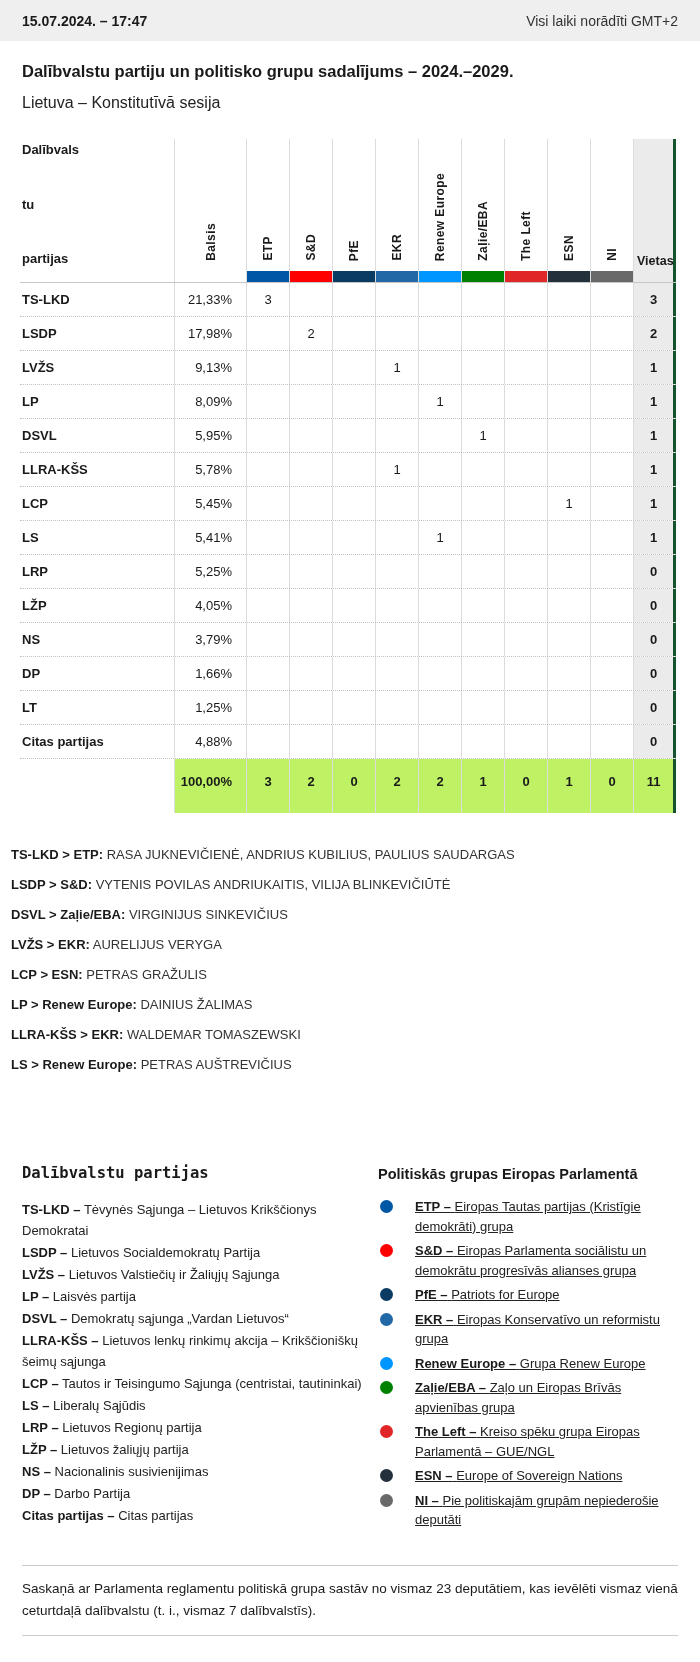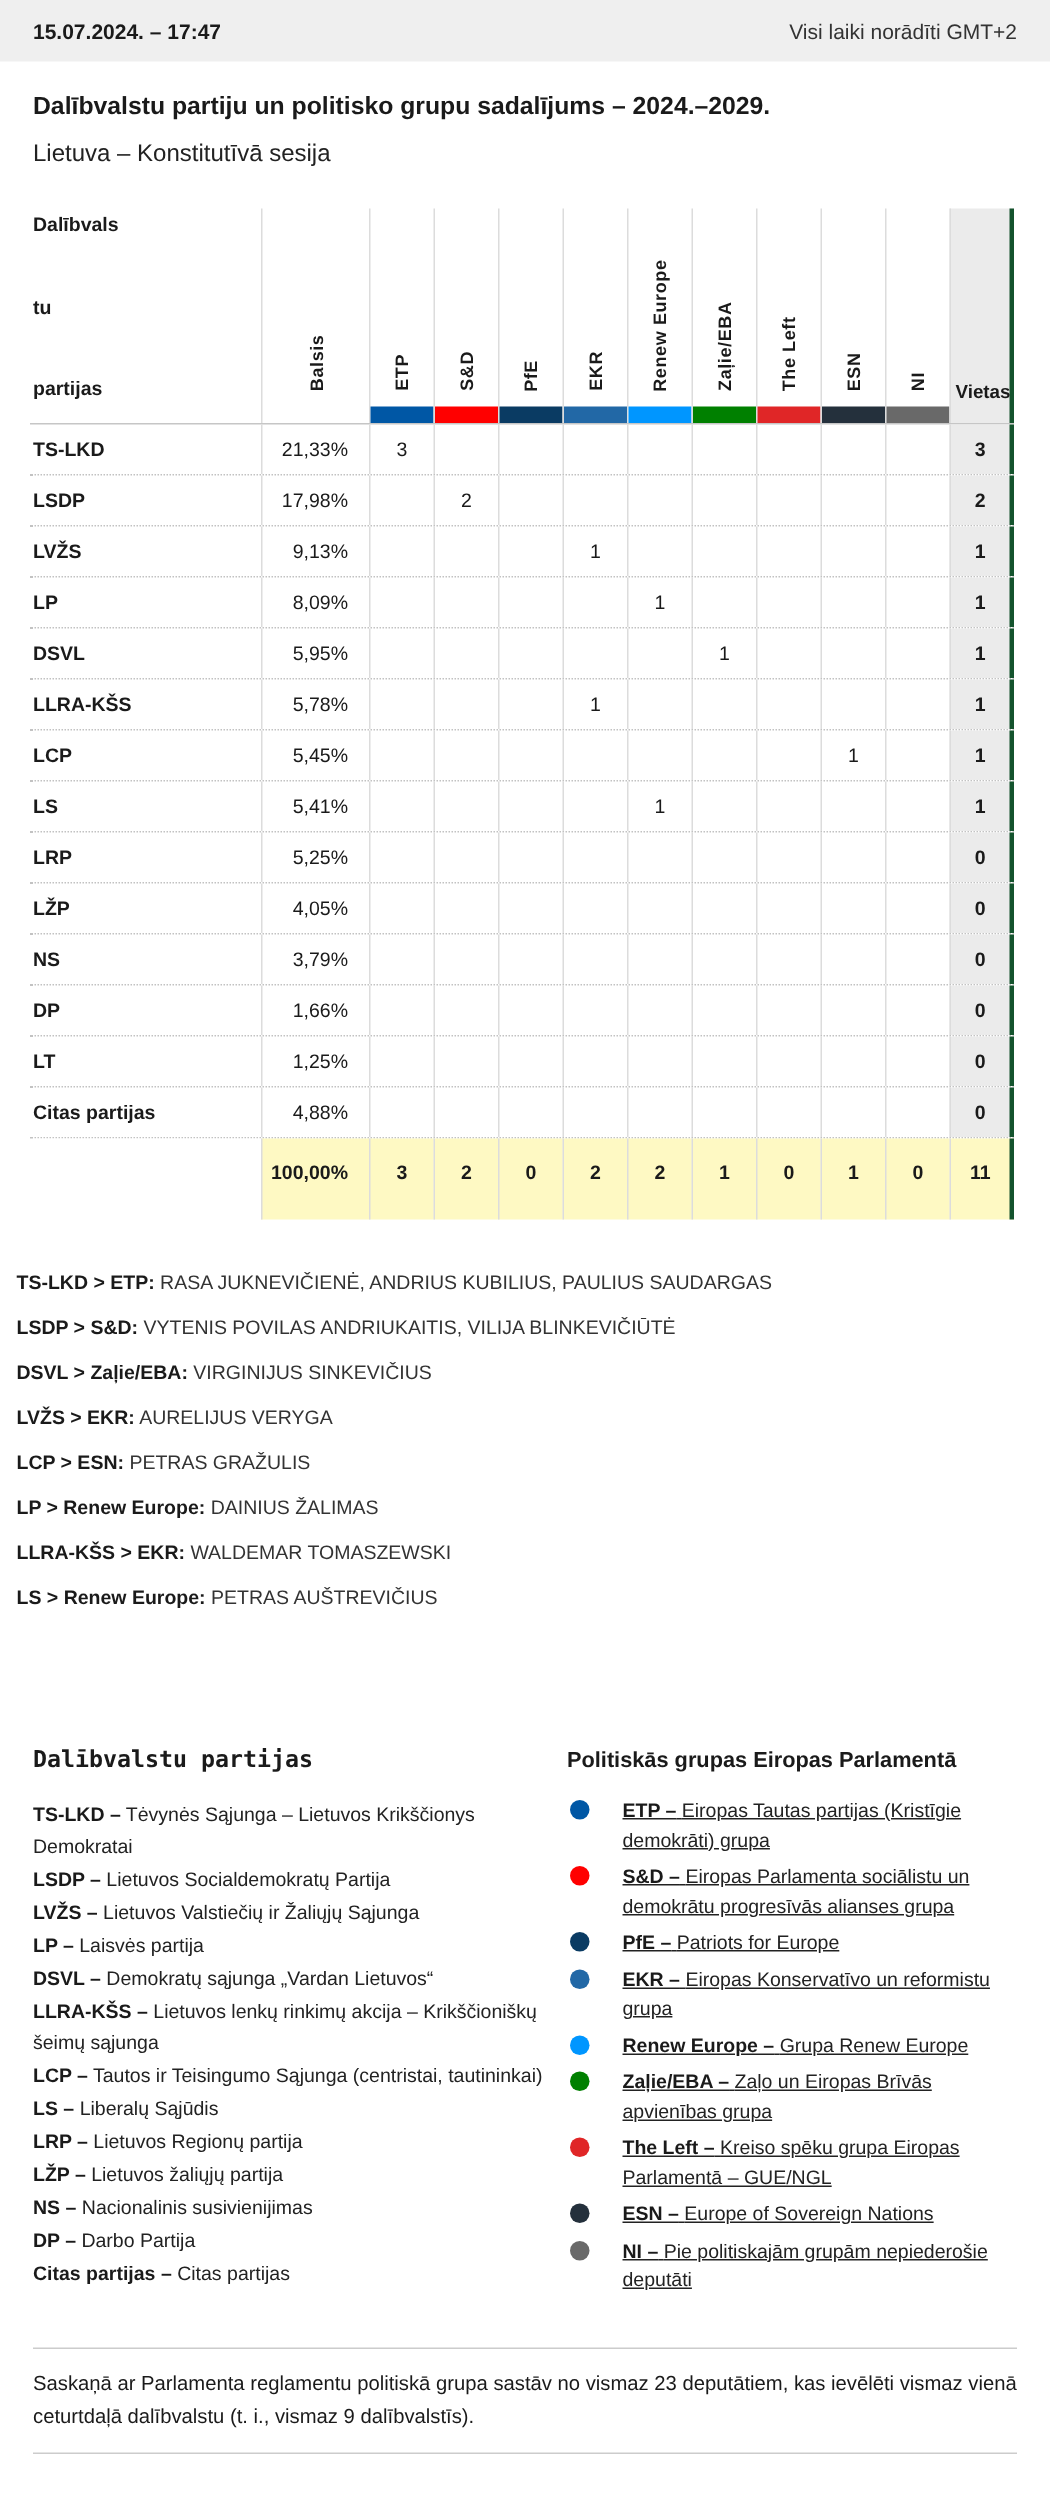--- a/index.html
+++ b/index.html
@@ -28,21 +28,21 @@
   .cbar{position:absolute;left:0;right:0;bottom:0;height:11px;display:block;}
   .th-viet{display:flex;align-items:flex-end;padding:0 0 14px 3px;font-weight:700;font-size:12.5px;}
   .row{height:33px;border-top:1px dotted #c2c2c2;}
   .row.r0{border-top:none;}
   .row .c{display:flex;align-items:center;}
   .pname{font-weight:700;padding-left:2px;}
   .votes{justify-content:flex-end;padding-right:14px;}
   .seat{justify-content:center;}
   .vietv{justify-content:center;font-weight:700;}
   .total{height:54px;border-top:1px dotted #c2c2c2;}
-  .total .c{background:#fef9c3;display:flex;align-items:center;padding-bottom:10px;font-weight:700;}
+  .total .c{background:#bef264;display:flex;align-items:center;padding-bottom:10px;font-weight:700;}
   .total .c.first{background:#fff;}
 
   
   .assign{margin:34px 11px 0;}
   .assign p{margin:0 0 15px;font-size:13px;color:#333;}
   .assign b{color:#1a1a1a;}
 
   
   .legends{display:flex;margin:92px 22px 0;}
   .leg-left{width:356px;flex:none;}
@@ -400,14 +400,14 @@
         <p><b>ESN –</b> <span>Europe of Sovereign Nations</span></p>
       </div>
       <div class="gitem">
         <span class="dot" style="background-color: rgb(105, 105, 105);"></span>
         <p><b>NI –</b> <span>Pie politiskajām grupām nepiederošie deputāti</span></p>
       </div>
   </div>
 </div>
 
 <hr class="sep">
-<p class="note">Saskaņā ar Parlamenta reglamentu politiskā grupa sastāv no vismaz 23 deputātiem, kas ievēlēti vismaz vienā ceturtdaļā dalībvalstu (t. i., vismaz 9 dalībvalstīs).</p>
+<p class="note">Saskaņā ar Parlamenta reglamentu politiskā grupa sastāv no vismaz 23 deputātiem, kas ievēlēti vismaz vienā ceturtdaļā dalībvalstu (t. i., vismaz 7 dalībvalstīs).</p>
 <hr class="sep" style="margin-top:0;">
 
 </body></html>

